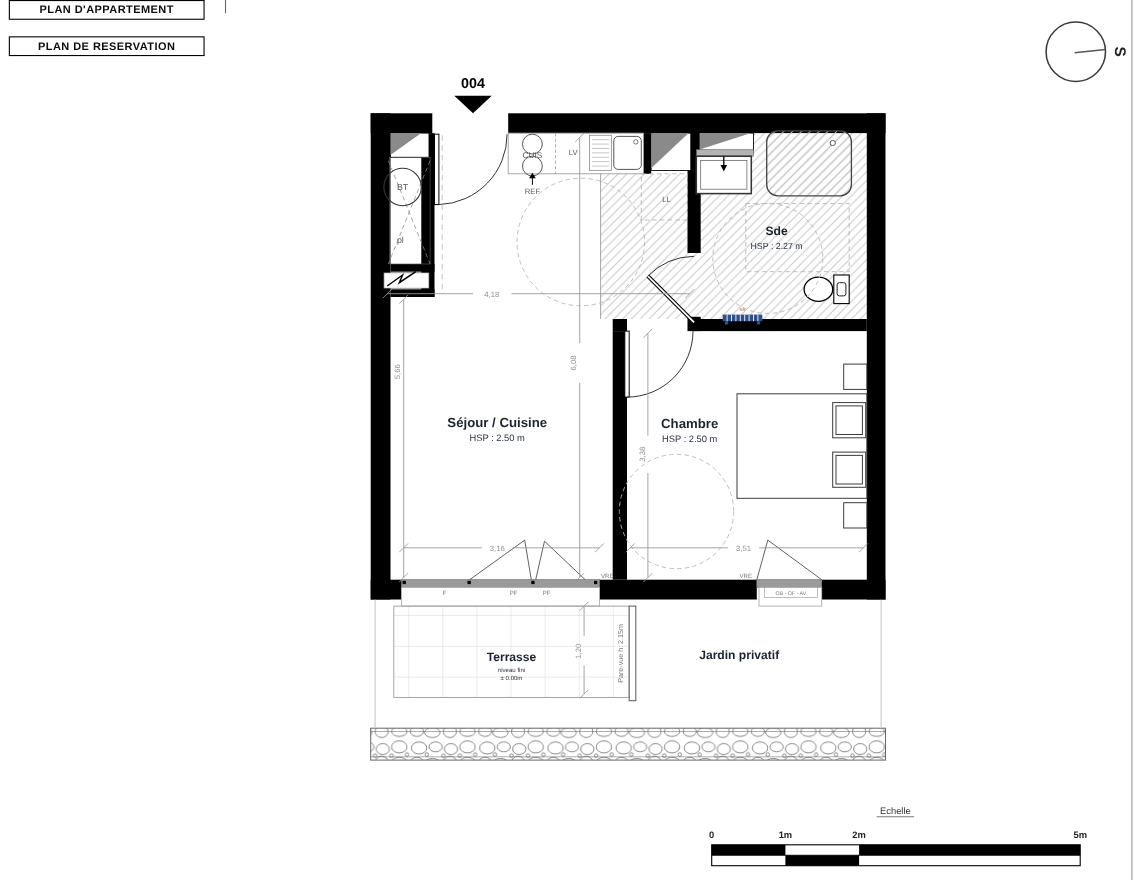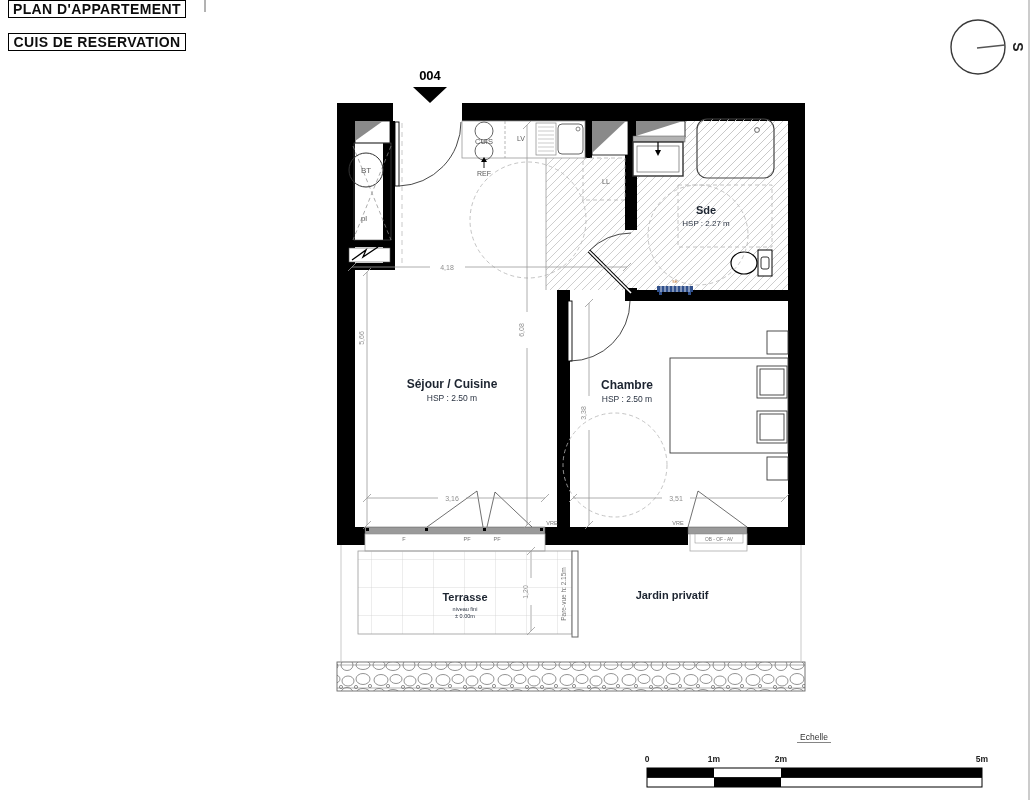--- a/index.html
+++ b/index.html
@@ -1,37 +1,37 @@
 <!DOCTYPE html>
 <html><head>
 <meta charset="utf-8">
 <style>
   html,body{margin:0;padding:0;background:#fff;}
   #stage{position:relative;width:1032px;height:800px;background:#ffffff;overflow:hidden;
          font-family:"Liberation Sans",sans-serif;}
   .title-box{position:absolute;left:8px;width:176px;height:16px;border:1.5px solid #000;
              background:#fff;display:flex;align-items:center;justify-content:center;
-             font-size:14px;font-weight:bold;color:#0d0d0d;letter-spacing:.4px;white-space:nowrap;}
+             font-size:10px;font-weight:bold;color:#0d0d0d;letter-spacing:.4px;white-space:nowrap;}
   #planSvg{position:absolute;left:0;top:0;}
   text{font-family:"Liberation Sans",sans-serif;}
   .room-title{font-weight:bold;fill:#1c2430;}
   .room-sub{fill:#2a3342;}
   .dim{fill:#8f8f8f;}
   .tiny{fill:#5a5a5a;}
 </style>
 </head>
 <body>
 
 <div id="stage">
 
   <div class="title-box" style="top:0px;">
     <span>PLAN D'APPARTEMENT</span>
   </div>
   <div class="title-box" style="top:33px;">
-    <span>CUIS DE RESERVATION</span>
+    <span>PLAN DE RESERVATION</span>
   </div>
 
   <svg id="planSvg" width="1032" height="800" viewBox="0 0 1032 800">
     <defs>
       <pattern id="hatch" width="8" height="8" patternUnits="userSpaceOnUse">
         <path d="M-1,1 l2,-2 M0,8 l8,-8 M7,9 l2,-2" stroke="#c8c8c8" stroke-width="0.9" fill="none"></path>
       </pattern>
       <pattern id="tgrid" width="31" height="28" patternUnits="userSpaceOnUse">
         <path d="M31,0 V28 M0,28 H31" stroke="#d2d2d2" stroke-width="0.8" fill="none"></path>
       </pattern>

